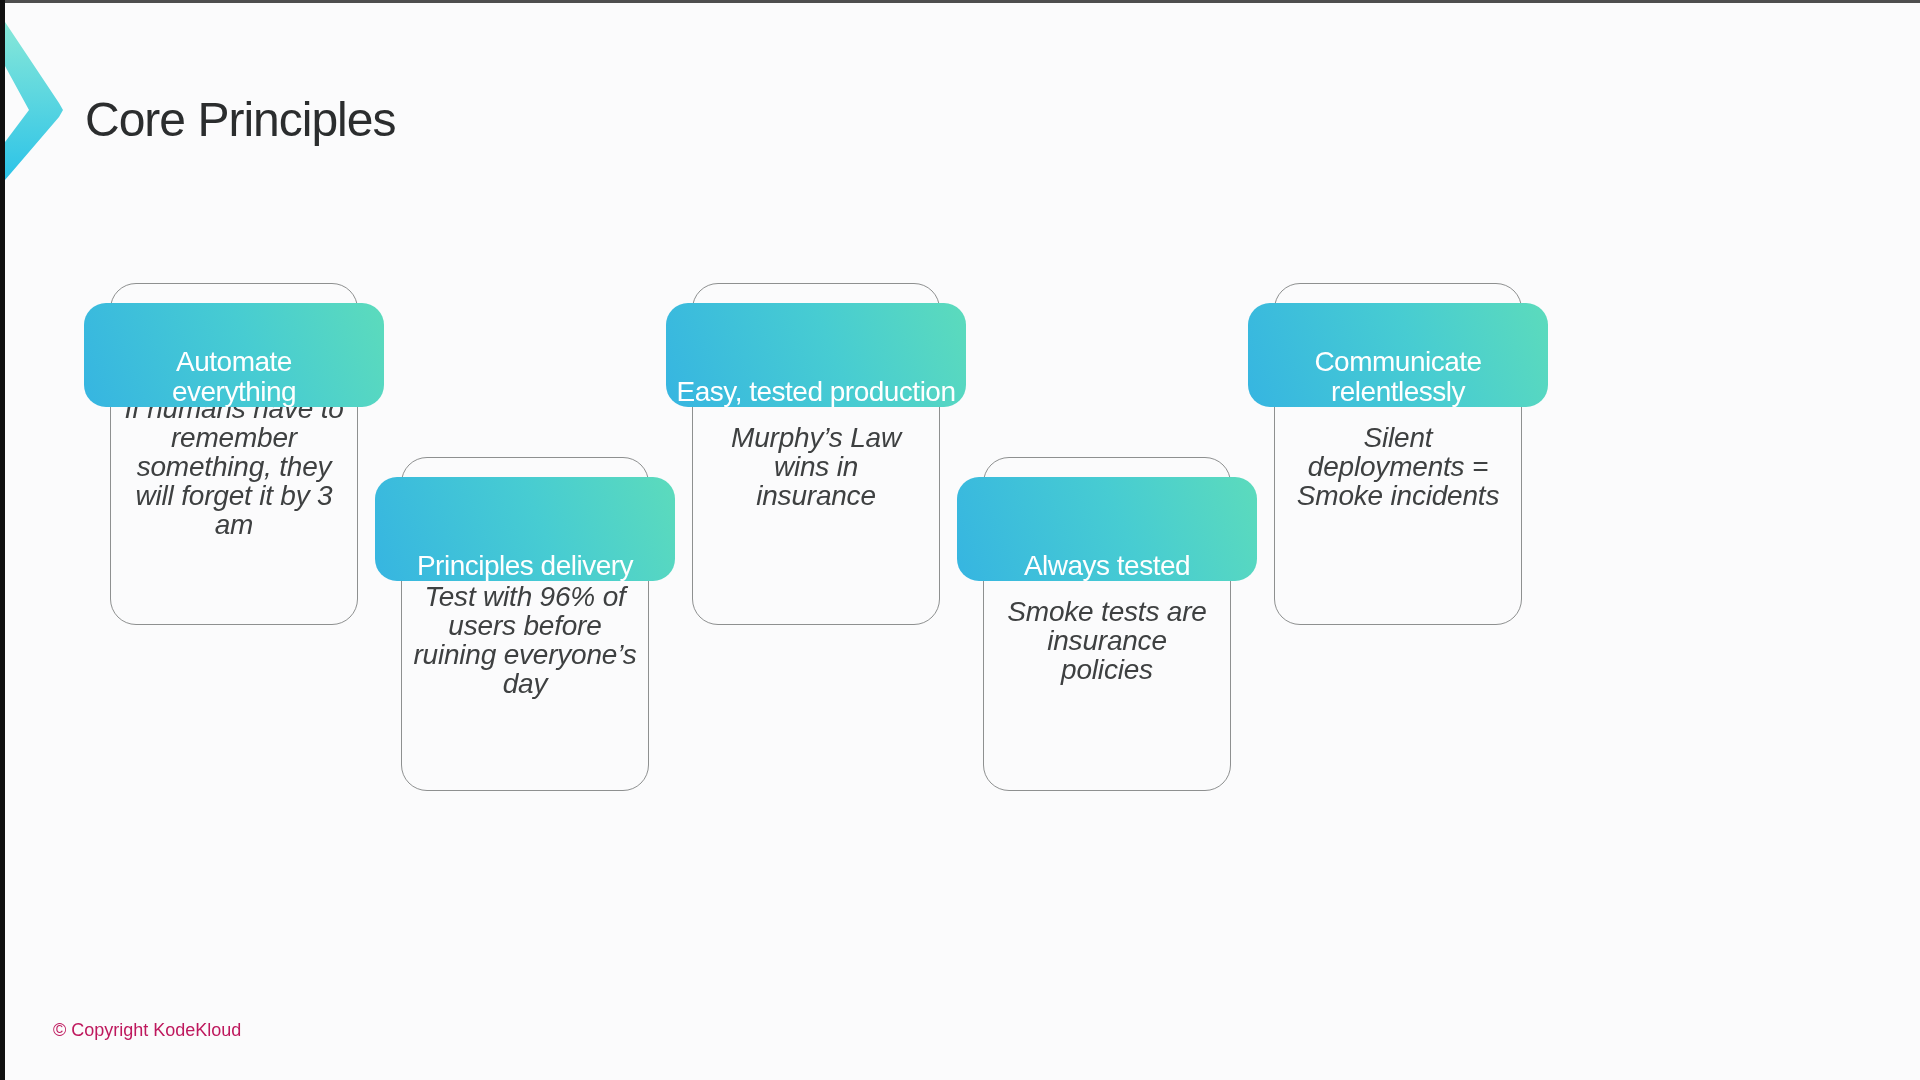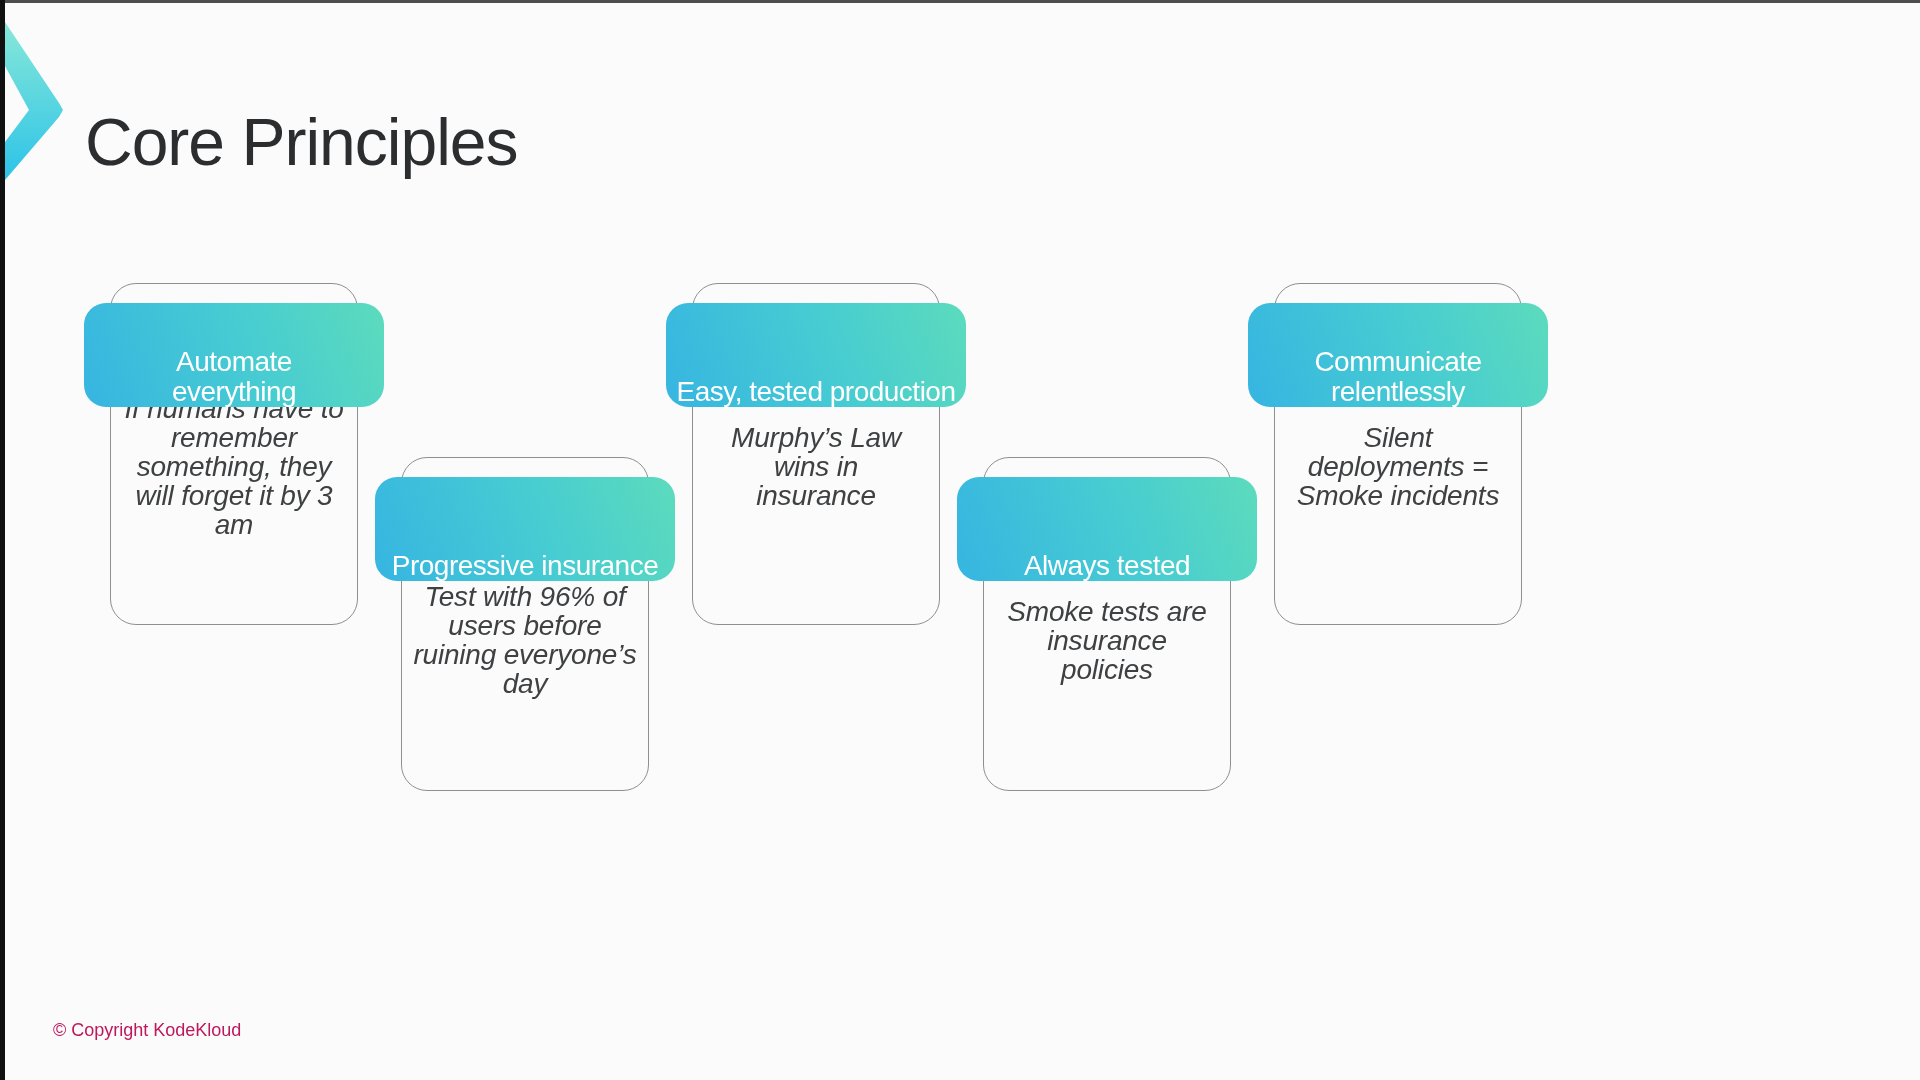--- a/index.html
+++ b/index.html
@@ -11,21 +11,21 @@
   
   .edge-top{position:absolute;top:0;left:0;width:1920px;height:3px;background:#4e4e4e;}
   .edge-left{position:absolute;top:0;left:0;width:5px;height:1080px;background:#101010;}
 
   
   .logo{position:absolute;left:5px;top:22px;width:60px;height:158px;}
 
   
   .title{
     position:absolute;left:85px;top:60px;
-    font-size:66px;font-weight:500;letter-spacing:-1px;
+    font-size:48px;font-weight:500;letter-spacing:-1px;
     color:#2b2d2e;white-space:nowrap;
   }
 
   
   .card{position:absolute;width:248px;}
   .card-outline{
     position:absolute;left:0;top:0;width:248px;
     border:1.5px solid #8e9090;border-radius:26px;
     background:transparent;box-sizing:border-box;
   }
@@ -86,21 +86,21 @@
 remember
 something, they
 will forget it by 3
 am</span>
   </div>
 </div>
 
 <div class="card rowB" style="left:401px;top:457px">
   <div class="card-outline"></div>
   <div class="card-header">
-    <span>Progressive insurance</span>
+    <span>Principles delivery</span>
   </div>
   <div class="card-body">
     <span>Test with 96% of
 users before
 ruining everyone’s
 day</span>
   </div>
 </div>
 
 <div class="card rowA" style="left:692px;top:283px">

